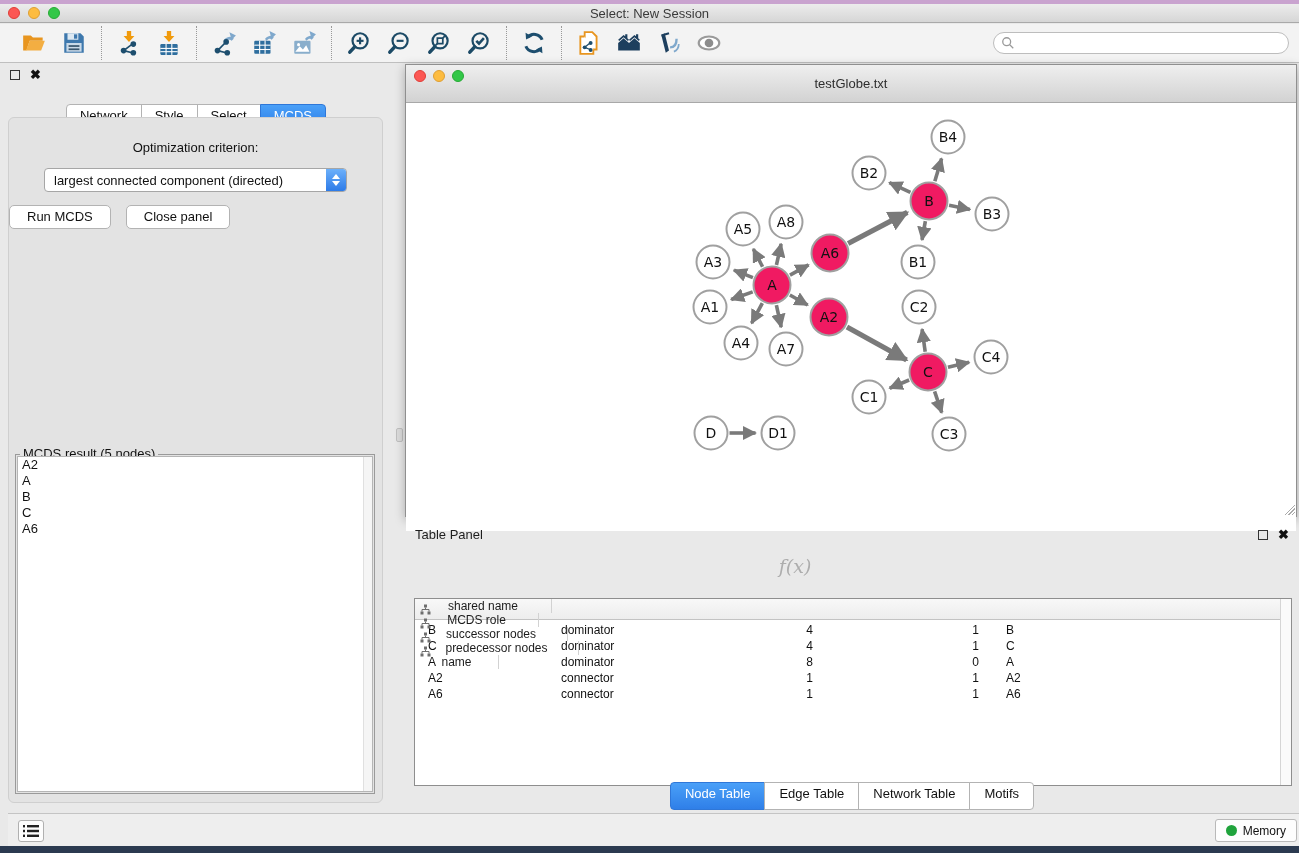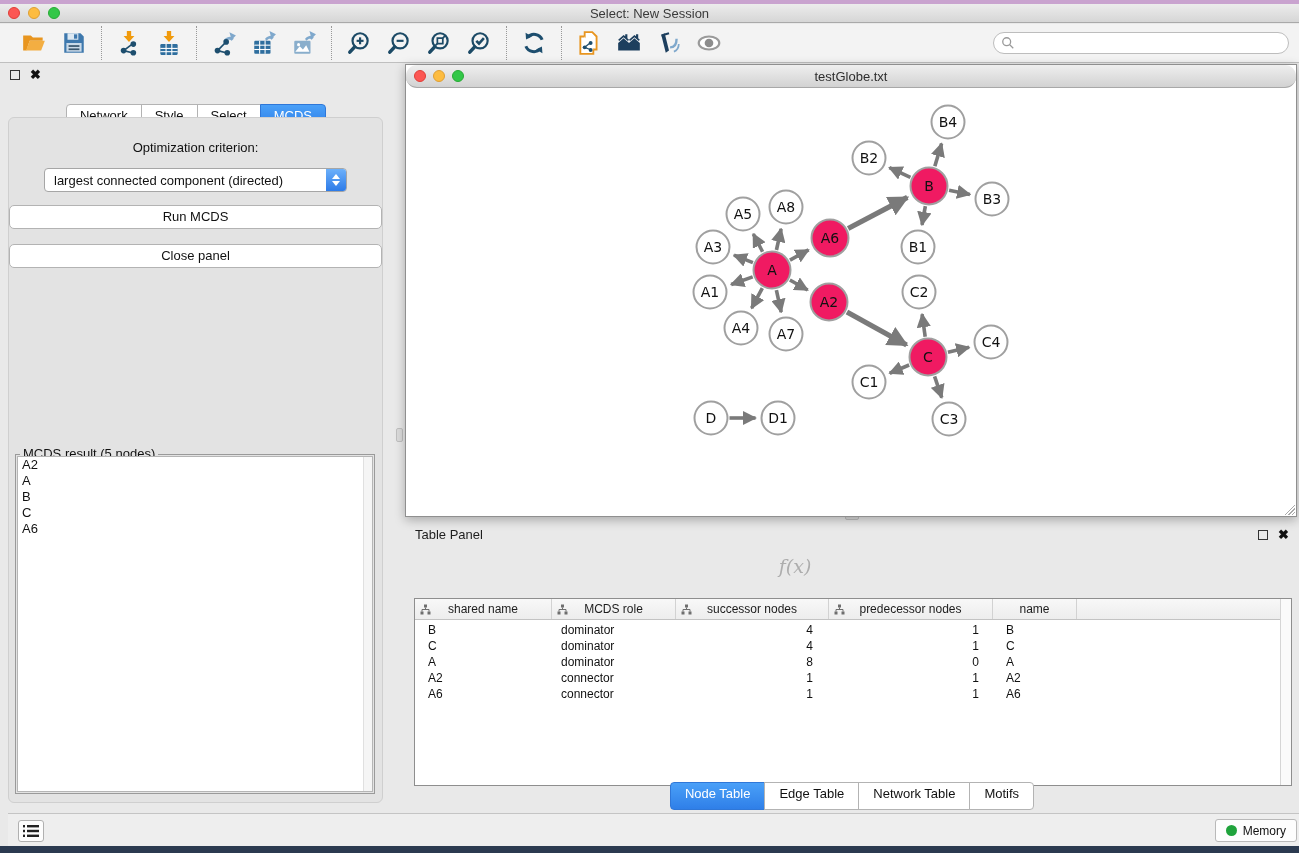--- a/index.html
+++ b/index.html
@@ -46,21 +46,21 @@
     background:#e3e3e3; border:1px solid #cfcfcf; border-radius:6px; }
   .opt-label { text-align:center; font-size:13px; color:#111; margin-top:22px; }
   .select-box { position:relative; margin:13px 35px 0 35px; height:24px; background:#fff;
     border:1px solid #a6a6a6; border-radius:4px; display:flex; align-items:center; cursor:pointer; }
   .select-value { font-size:13px; color:#111; padding-left:9px; flex:1; white-space:nowrap; }
   .select-spinner { width:20px; height:100%; background:linear-gradient(#6cb0fa,#2d7be8);
     border-radius:0 3px 3px 0; display:flex; flex-direction:column; align-items:center; justify-content:center; gap:2px; }
   .spin-up, .spin-down { width:0; height:0; border-left:4px solid transparent; border-right:4px solid transparent; }
   .spin-up { border-bottom:5px solid #fff; }
   .spin-down { border-top:5px solid #fff; }
-  .cp-buttons { display:flex; justify-content:flex-start; gap:15px; margin-top:13px;flex-direction:column; }
+  .cp-buttons { display:flex; justify-content:flex-start; gap:15px; margin-top:13px; }
   .cp-btn { background:#fff; border:1px solid #b3b3b3; border-radius:5px; font-size:13px;
     color:#111; padding:3px 17px 4px 17px; cursor:pointer; font-family:"Liberation Sans",sans-serif; }
   .result-fieldset { position:absolute; left:6px; right:7px; top:336px; bottom:8px;
     border:1px solid #9a9a9a; padding:1px; }
   .result-legend { position:absolute; top:-9px; left:4px; background:#e3e3e3; padding:0 3px;
     font-size:13px; color:#111; }
   .result-list { position:absolute; left:1px; right:1px; top:1px; bottom:1px; background:#fff;
     border:1px solid #b5b5b5; overflow:hidden; }
   .result-item { font-size:13px; color:#111; line-height:16px; padding-left:4px; }
   .result-scroll { position:absolute; right:0; top:0; bottom:0; width:9px; background:#f5f5f5;
@@ -68,39 +68,39 @@
 
   
   .grip-v { position:absolute; left:396px; top:428px; width:7px; height:14px; background:#dcdcdc;
     border:1px solid #c0c0c0; border-radius:2px; }
   .grip-h { position:absolute; left:845px; top:514px; width:14px; height:6px; background:#dcdcdc;
     border:1px solid #c0c0c0; border-radius:2px; }
 
   
   .net-window { position:absolute; left:405px; top:64px; width:892px; height:453px;
     background:#fff; border:1px solid #8f8f8f; box-shadow:0 3px 10px rgba(0,0,0,.28); }
-  .net-titlebar { position:relative; height:23px; background:linear-gradient(#efefef,#d2d2d2);
-    border-bottom:1px solid #a8a8a8; display:flex; align-items:center;border-radius:11px; }
+  .net-titlebar { position:relative; height:38px; background:linear-gradient(#efefef,#d2d2d2);
+    border-bottom:1px solid #a8a8a8; display:flex; align-items:center; }
   .net-lights { position:absolute; left:8px; top:5px; display:flex; gap:7px; }
   .net-title { width:100%; text-align:center; font-size:13px; color:#2e2e2e; }
   .net-canvas { position:relative; width:890px; height:428px; background:#fff; }
   .resize-grip { position:absolute; right:1px; bottom:1px; width:13px; height:13px;
     background:
       linear-gradient(135deg, transparent 0 58%, #aaa 58% 64%, transparent 64% 72%, #aaa 72% 78%, transparent 78% 86%, #aaa 86% 92%, transparent 92%); }
 
   
   .table-panel { position:absolute; left:405px; top:520px; width:894px; height:293px; }
   .tp-toolbar { display:flex; align-items:center; gap:16px; padding:8px 0 6px 22px; }
   .tp-icon { width:24px; height:24px; display:flex; align-items:center; justify-content:center; cursor:pointer;padding-left:32px; }
   .tp-icon svg { width:22px; height:22px; }
   .fx-label { font-size:19px; color:#adadad; font-family:"DejaVu Serif", serif; font-style:italic; }
   .tbl-box { position:absolute; left:9px; right:7px; top:78px; height:188px; background:#fff;
     border:1px solid #8e8e8e; overflow:hidden; }
   .tbl-header { display:flex; height:21px; background:linear-gradient(#f8f8f8,#ededed);
-    border-bottom:1px solid #c3c3c3; }
+    border-bottom:1px solid #c3c3c3;flex-direction:column; }
   .th-cell { position:relative; display:flex; align-items:center; justify-content:center;
     font-size:12px; color:#1c1c1c; border-right:1px solid #d2d2d2; cursor:pointer; }
   .th-icon { position:absolute; left:5px; top:5px; width:11px; height:11px; }
   .tbl-body { padding-top:3px; }
   .t-row { display:flex; height:16px; cursor:pointer; }
   .t-cell { font-size:12px; color:#111; white-space:nowrap; overflow:hidden; }
   .c0 { width:137px; padding-left:13px; }
   .c1 { width:124px; padding-left:9px; }
   .c2 { width:153px; text-align:right; padding-right:16px; }
   .c3 { width:164px; text-align:right; padding-right:14px; }

